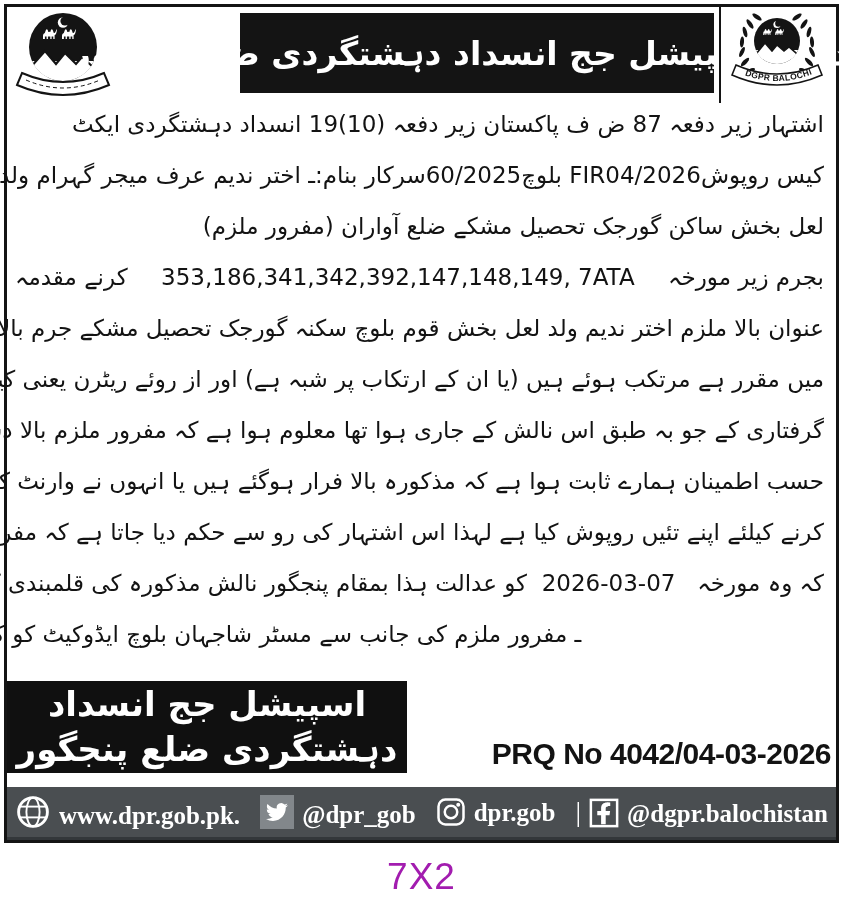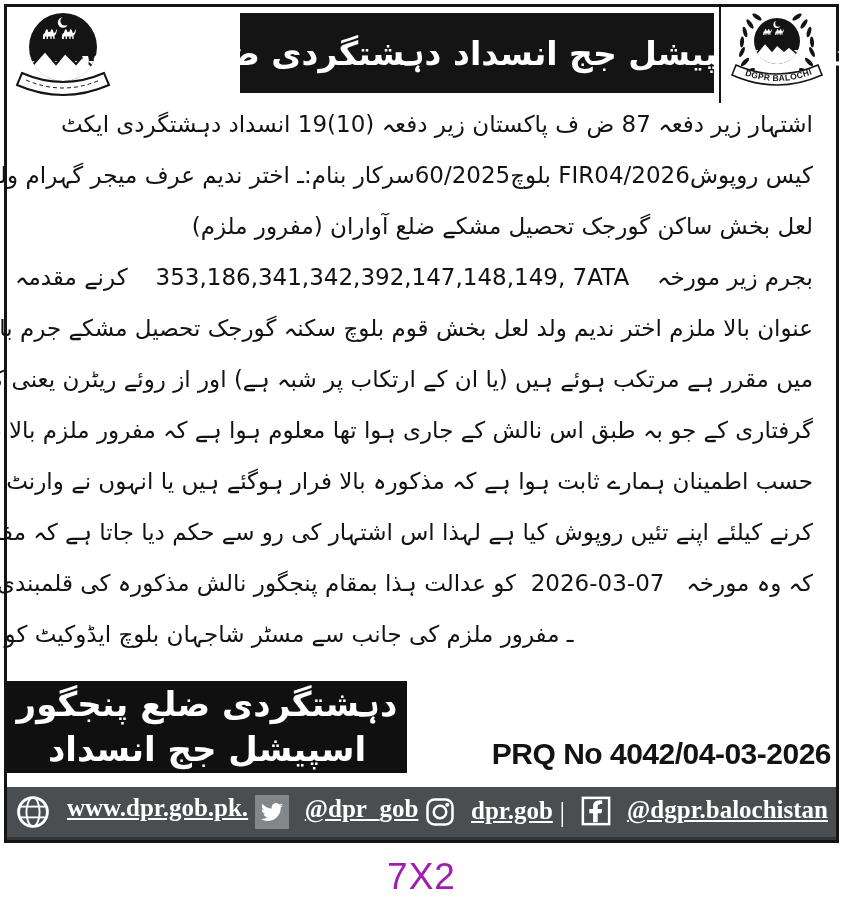--- a/index.html
+++ b/index.html
@@ -13,21 +13,21 @@
   .crest-left{position:absolute;left:8px;top:2px;width:96px;height:102px;}
   .banner{position:absolute;left:233px;top:6px;width:474px;height:80px;
           background:#141414;color:#fff;display:flex;align-items:center;
           justify-content:center;}
   .banner span{font-size:33px;font-weight:bold;white-space:nowrap;
                font-family:"DejaVu Sans",sans-serif;direction:rtl;}
   .vrule{position:absolute;left:712px;top:0;width:2px;height:96px;background:#141414;}
   .crest-right{position:absolute;left:718px;top:0;width:104px;height:96px;}
 
   
-  .btext{position:absolute;left:8px;right:23px;top:92px;direction:rtl;}
+  .btext{position:absolute;left:8px;right:12px;top:92px;direction:rtl;}
   .bline{height:51px;line-height:51px;font-size:23px;white-space:nowrap;
          text-align:right;color:#131313;}
   .just{text-align:justify;text-align-last:justify;}
   .spread{display:flex;justify-content:space-between;align-items:baseline;}
   .center-short{width:62%;margin-right:30%;margin-left:8%;text-align:center;}
 
   
   .sigbox{position:absolute;left:0;top:674px;width:400px;height:92px;
           background:#101010;color:#fff;direction:rtl;text-align:center;
           font-weight:bold;font-size:34px;line-height:45px;padding-top:1px;
@@ -37,21 +37,21 @@
   .prq{position:absolute;right:5px;top:730px;font-family:"Liberation Sans",sans-serif;
        font-weight:bold;font-size:30px;color:#131313;letter-spacing:-0.5px;
        white-space:nowrap;}
 
   
   .footer{position:absolute;left:0;right:0;bottom:0;height:50px;background:#4a4e51;
           border-bottom:3px solid #33373a;box-sizing:content-box;
           display:flex;align-items:center;justify-content:space-between;
           padding:0 8px;color:#fff;
           font-family:"Liberation Serif",serif;font-weight:bold;font-size:25px;}
-  .fgroup{display:flex;align-items:flex-start;gap:16px;white-space:nowrap;text-decoration:underline;}
+  .fgroup{display:flex;align-items:flex-end;gap:8px;white-space:nowrap;}
   .twsq{width:34px;height:34px;background:#82878b;display:flex;align-items:center;
         justify-content:center;}
   .sep{font-size:28px;font-weight:normal;}
 
   .sizemark{position:absolute;left:0;top:856px;width:100%;text-align:center;
             font-family:"Liberation Sans",sans-serif;font-size:37px;color:#a21caf;
             letter-spacing:1px;}
 </style>
 </head>
 <body>
@@ -154,22 +154,22 @@
     <div class="bline just">عنوان بالا ملزم اختر ندیم ولد لعل بخش قوم بلوچ سکنہ گورجک تحصیل مشکے جرم بالا جس کی سزا مذکورہ بالا دفعات</div>
     <div class="bline just">میں مقرر ہے مرتکب ہوئے ہیں (یا ان کے ارتکاب پر شبہ ہے) اور از روئے ریٹرن یعنی کیفیت تعمیل وارنٹ</div>
     <div class="bline just">گرفتاری کے جو بہ طبق اس نالش کے جاری ہوا تھا معلوم ہوا ہے کہ مفرور ملزم بالا دستیاب نہیں ہوسکتا اور ہرگاہ</div>
     <div class="bline just">حسب اطمینان ہمارے ثابت ہوا ہے کہ مذکورہ بالا فرار ہوگئے ہیں یا انہوں نے وارنٹ کی تعمیل سے گریز</div>
     <div class="bline just">کرنے کیلئے اپنے تئیں روپوش کیا ہے لہذا اس اشتہار کی رو سے حکم دیا جاتا ہے کہ مفرور ملزم مذکورہ کو لازم ہے</div>
     <div class="bline just">کہ وہ مورخہ &nbsp;&nbsp;07-03-2026&nbsp; کو عدالت ہذا بمقام پنجگور نالش مذکورہ کی قلمبندی کیلئے حاضر ہوں</div>
     <div class="bline center-short">ـ مفرور ملزم کی جانب سے مسٹر شاجہان بلوچ ایڈوکیٹ کو کونسل مقرر کیا جاتا ہے ۔</div>
   </div>
 
   <div class="sigbox">
+    <div>اسپیشل جج انسداد</div>
     <div>دہشتگردی ضلع پنجگور</div>
-    <div>اسپیشل جج انسداد</div>
   </div>
 
   <div class="prq">PRQ No 4042/04-03-2026</div>
 
   <div class="footer">
     <div class="fgroup">
       <svg width="36" height="36" viewBox="0 0 30 30">
         <circle cx="15" cy="15" r="12" fill="none" stroke="#fff" stroke-width="2.4"></circle>
         <ellipse cx="15" cy="15" rx="5.5" ry="12" fill="none" stroke="#fff" stroke-width="1.6"></ellipse>
         <line x1="4" y1="10.5" x2="26" y2="10.5" stroke="#fff" stroke-width="1.6"></line>

